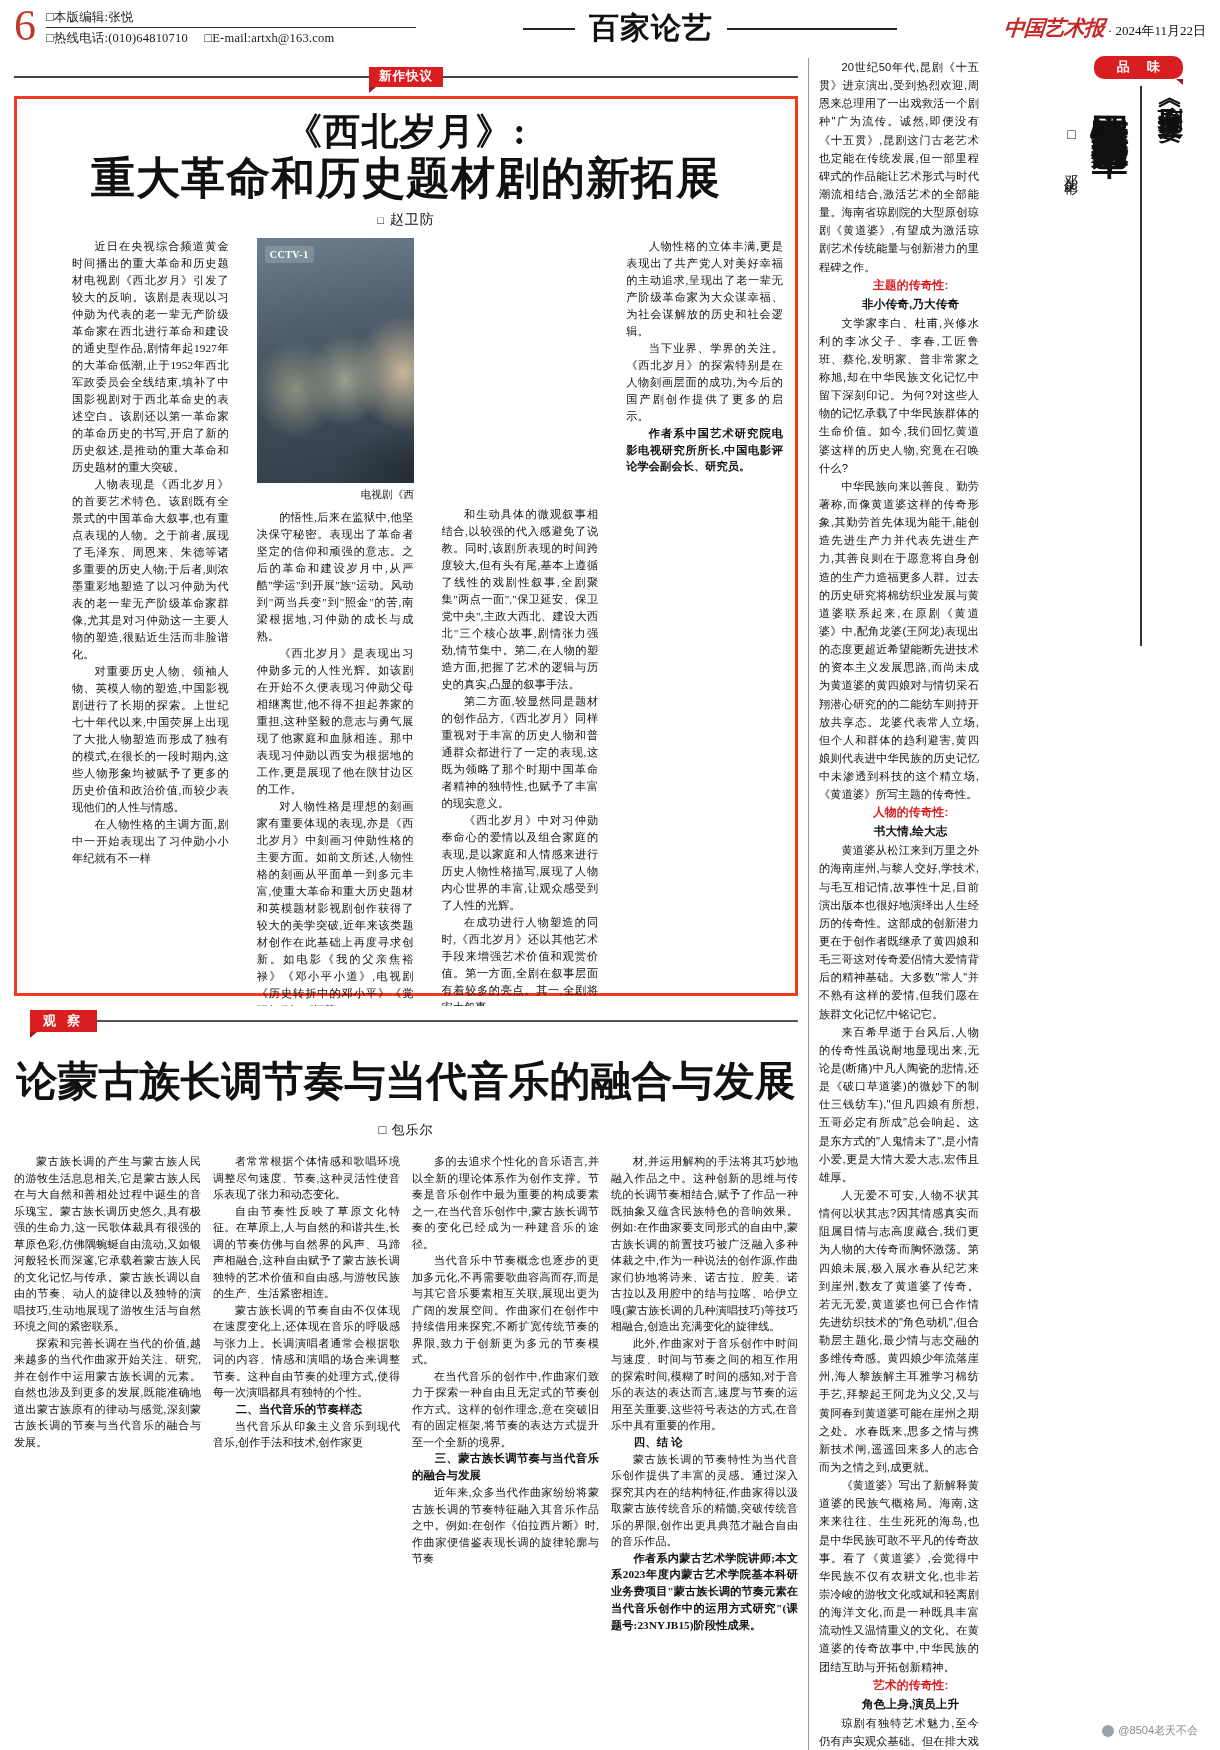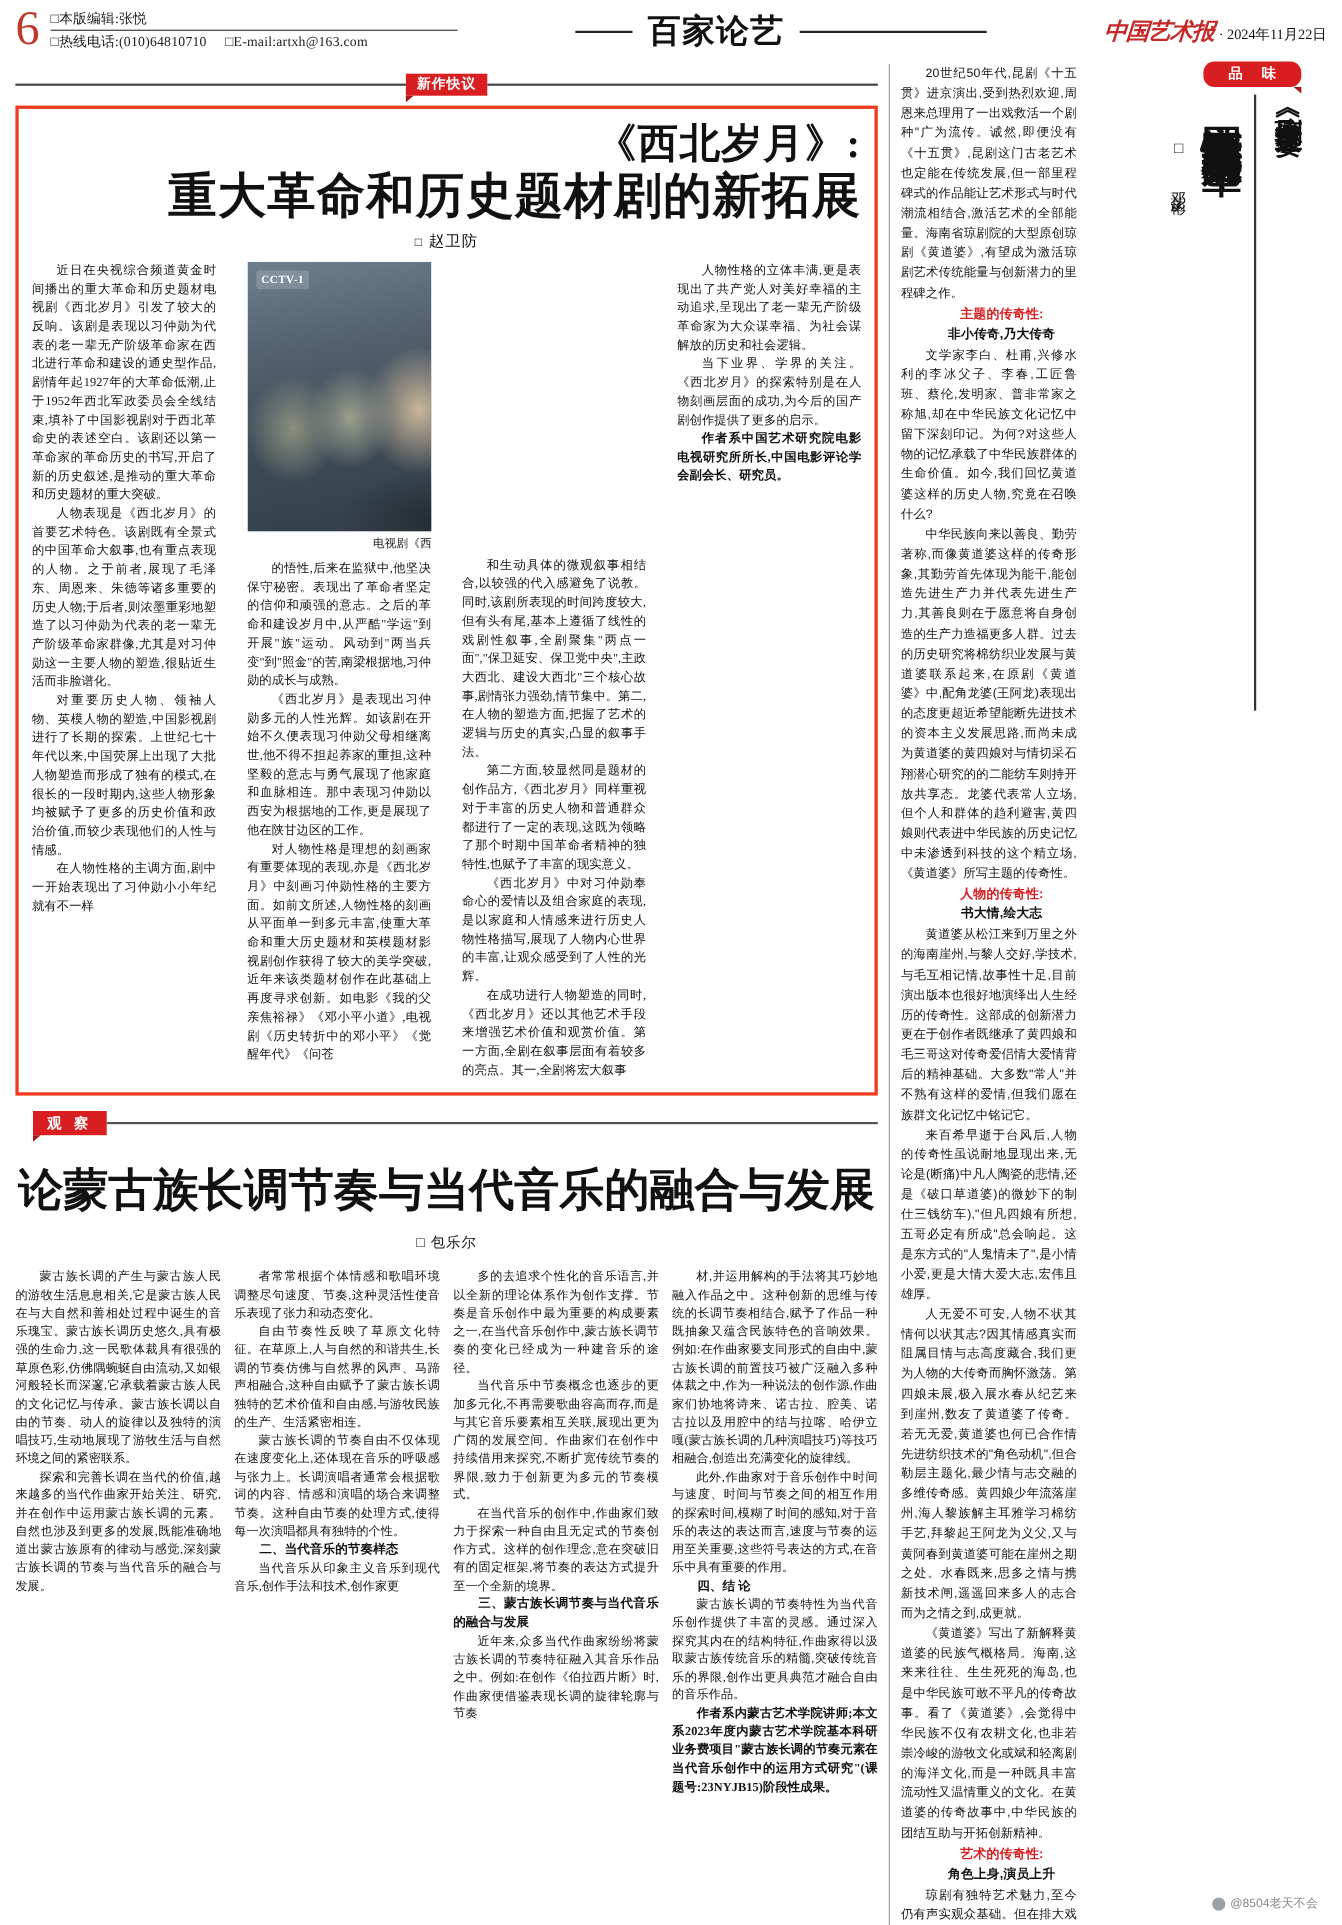--- a/index.html
+++ b/index.html
@@ -132,21 +132,21 @@
 
   
   .framed {
     border: 3px solid #ef3b1f;
     margin-top: 4px;
     padding: 10px 12px 8px 12px;
     position: relative;
     height: 900px;
   }
   .headline-1 {
-    text-align: right;
+    text-align: center;
     font-family: "Liberation Serif", "DejaVu Serif", serif;
     font-weight: 700;
     line-height: 1.12;
     margin: 2px 0 0 0;
   }
   .headline-1 .l1 { font-size: 37px; letter-spacing: 1px; display: block; }
   .headline-1 .l2 { font-size: 44px; letter-spacing: 1px; display: block; margin-top: 2px;}
   .byline {
     text-align: center;
     font-size: 14px;
@@ -154,20 +154,21 @@
     letter-spacing: 1px;
   }
   .byline .sq { font-size: 11px; margin-right: 5px; }
 
   
   .cols4 {
     display: flex;
     gap: 28px;
     height: 768px;
     overflow: hidden;
+    margin-left: 43px;
   }
   .col {
     flex: 1;
     font-size: 11.2px;
     line-height: 1.52;
     text-align: justify;
     overflow: hidden;
     font-family: "Liberation Serif", "DejaVu Serif", serif;
     letter-spacing: 0.1px;
   }

